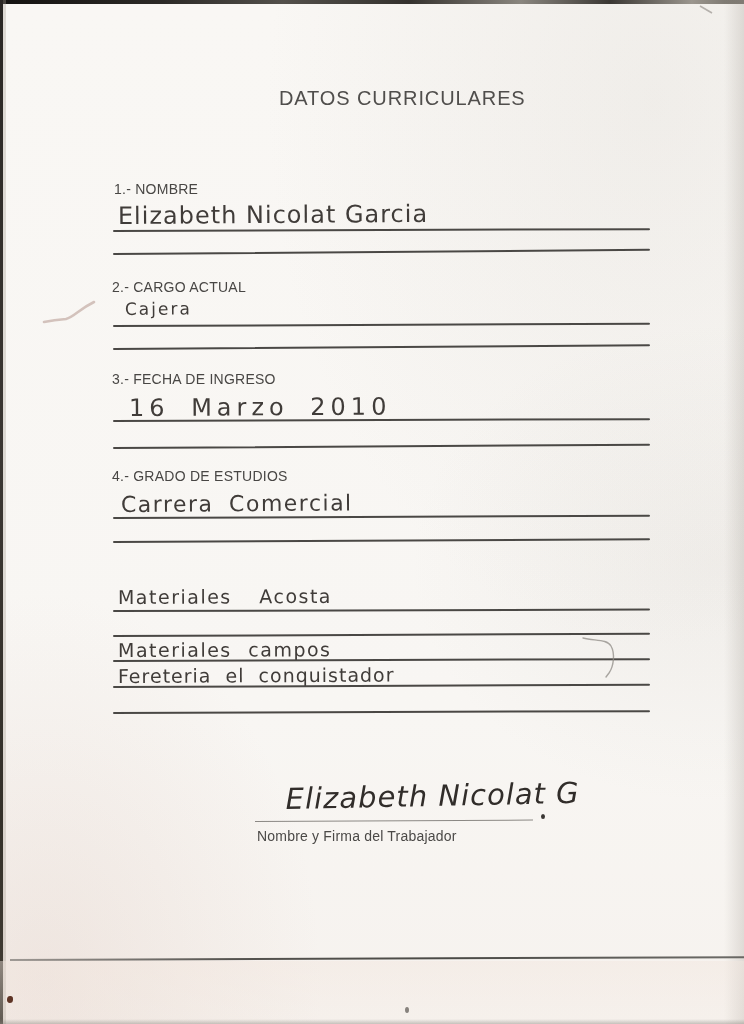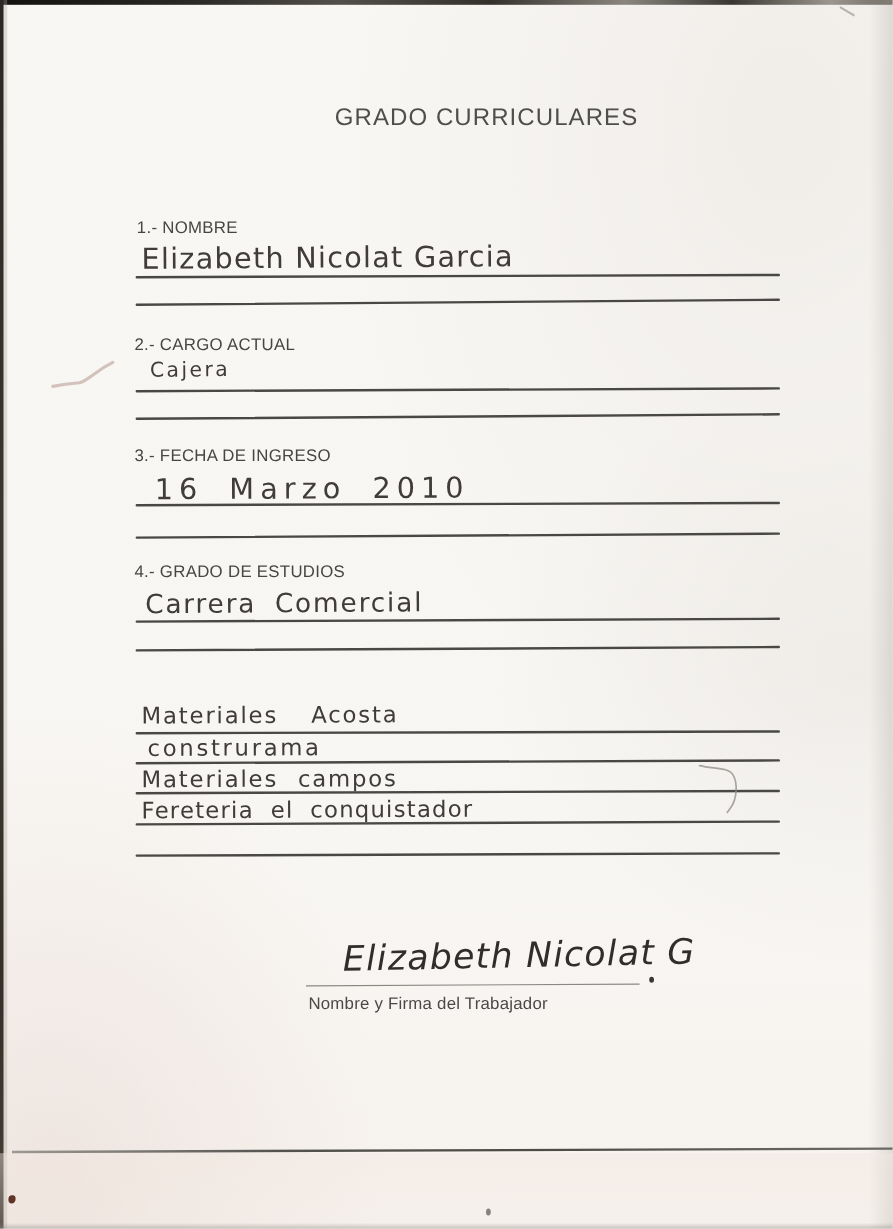--- a/index.html
+++ b/index.html
@@ -124,21 +124,21 @@
 <div class="scan">
 
   <div class="edge-top"></div>
   <div class="edge-left"></div>
   <div class="edge-left-halo"></div>
   <div class="edge-right-shade"></div>
   <div class="fold-area"></div>
   <div class="fold-line"></div>
   <div class="edge-bottom-shade"></div>
 
-  <div class="title">GRADO CURRICULARES</div>
+  <div class="title">DATOS CURRICULARES</div>
 
   <div class="heading h1">1.- NOMBRE</div>
   <div class="hand v1">Elizabeth Nicolat Garcia</div>
   <div class="rule r1a"></div>
   <div class="rule r1b"></div>
 
   <div class="heading h2">2.- CARGO ACTUAL</div>
   <div class="hand v2">Cajera</div>
   <div class="rule r2a"></div>
   <div class="rule r2b"></div>
@@ -148,21 +148,20 @@
   <div class="rule r3a"></div>
   <div class="rule r3b"></div>
 
   <div class="heading h4">4.- GRADO DE ESTUDIOS</div>
   <div class="hand v4">Carrera Comercial</div>
   <div class="rule r4a"></div>
   <div class="rule r4b"></div>
 
   <div class="hand v5 v5a">Materiales Acosta</div>
   <div class="rule r5a"></div>
-  <div class="hand v5 v5b">construrama</div>
   <div class="rule r5b"></div>
   <div class="hand v5 v5c">Materiales campos</div>
   <div class="rule r5c"></div>
   <div class="hand v5 v5d">Fereteria el conquistador</div>
   <div class="rule r5d"></div>
   <div class="rule r5e"></div>
 
   <div class="sig-name">Elizabeth Nicolat G</div>
   <div class="sig-line"></div>
   <div class="sig-dot"></div>

